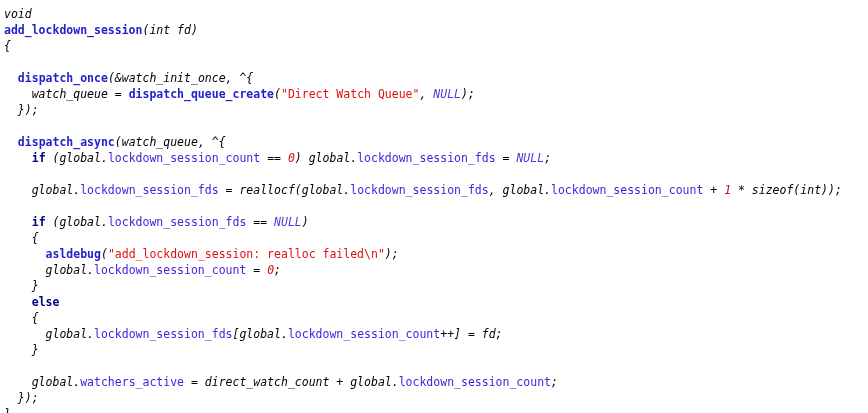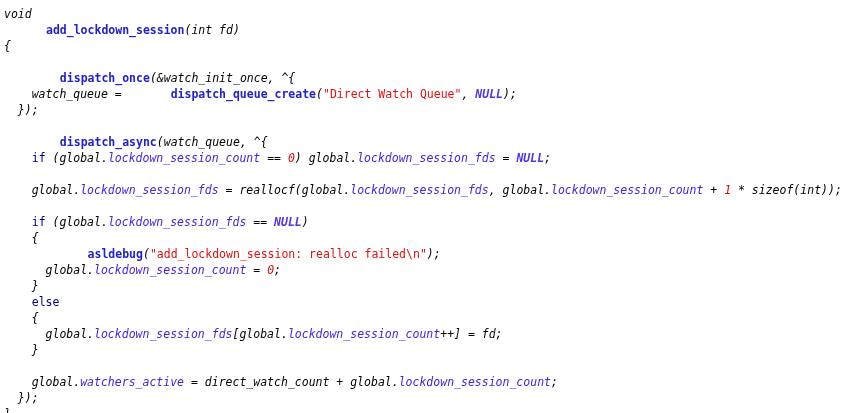--- a/index.html
+++ b/index.html
@@ -20,23 +20,23 @@
     white-space: pre;
     color: #000000;
     letter-spacing: 0px;
   }
   .code-line {
     white-space: pre;
     min-height: 16px;
   }
   
   .t-plain    { color: #000000; font-style: italic; }
-  .t-keyword  { color: #00007f; font-weight: normal; }
-  .t-function { color: #2222cc; font-weight: bold; margin-left: 42px; }
-  .t-member   { color: #4422dd; font-style: italic; }
+  .t-keyword  { color: #00007f; font-weight: bold; }
+  .t-function { color: #2222cc; font-weight: bold; }
+  .t-member   { color: #4422dd; }
   .t-string   { color: #dd1111; }
   .t-number   { color: #cc1111; font-style: italic; }
-  .t-null     { color: #5533dd; font-style: italic; font-weight: bold; }
+  .t-null     { color: #5533dd; font-style: italic; }
 </style>
 </head>
 <body>
 
 <div id="code-listing"><div class="code-line"><span class="t-plain">void</span></div><div class="code-line"><span class="t-function">add_lockdown_session</span><span class="t-plain">(int fd)</span></div><div class="code-line"><span class="t-plain">{</span></div><div class="code-line">&nbsp;</div><div class="code-line"><span class="t-plain">  </span><span class="t-function">dispatch_once</span><span class="t-plain">(&amp;watch_init_once, ^{</span></div><div class="code-line"><span class="t-plain">    watch_queue = </span><span class="t-function">dispatch_queue_create</span><span class="t-plain">(</span><span class="t-string">"Direct Watch Queue"</span><span class="t-plain">, </span><span class="t-null">NULL</span><span class="t-plain">);</span></div><div class="code-line"><span class="t-plain">  });</span></div><div class="code-line">&nbsp;</div><div class="code-line"><span class="t-plain">  </span><span class="t-function">dispatch_async</span><span class="t-plain">(watch_queue, ^{</span></div><div class="code-line"><span class="t-plain">    </span><span class="t-keyword">if</span><span class="t-plain"> (global.</span><span class="t-member">lockdown_session_count</span><span class="t-plain"> == </span><span class="t-number">0</span><span class="t-plain">) global.</span><span class="t-member">lockdown_session_fds</span><span class="t-plain"> = </span><span class="t-null">NULL</span><span class="t-plain">;</span></div><div class="code-line">&nbsp;</div><div class="code-line"><span class="t-plain">    global.</span><span class="t-member">lockdown_session_fds</span><span class="t-plain"> = reallocf(global.</span><span class="t-member">lockdown_session_fds</span><span class="t-plain">, global.</span><span class="t-member">lockdown_session_count</span><span class="t-plain"> + </span><span class="t-number">1</span><span class="t-plain"> * sizeof(int));</span></div><div class="code-line">&nbsp;</div><div class="code-line"><span class="t-plain">    </span><span class="t-keyword">if</span><span class="t-plain"> (global.</span><span class="t-member">lockdown_session_fds</span><span class="t-plain"> == </span><span class="t-null">NULL</span><span class="t-plain">)</span></div><div class="code-line"><span class="t-plain">    {</span></div><div class="code-line"><span class="t-plain">      </span><span class="t-function">asldebug</span><span class="t-plain">(</span><span class="t-string">"add_lockdown_session: realloc failed\n"</span><span class="t-plain">);</span></div><div class="code-line"><span class="t-plain">      global.</span><span class="t-member">lockdown_session_count</span><span class="t-plain"> = </span><span class="t-number">0</span><span class="t-plain">;</span></div><div class="code-line"><span class="t-plain">    }</span></div><div class="code-line"><span class="t-plain">    </span><span class="t-keyword">else</span></div><div class="code-line"><span class="t-plain">    {</span></div><div class="code-line"><span class="t-plain">      global.</span><span class="t-member">lockdown_session_fds</span><span class="t-plain">[global.</span><span class="t-member">lockdown_session_count</span><span class="t-plain">++] = fd;</span></div><div class="code-line"><span class="t-plain">    }</span></div><div class="code-line">&nbsp;</div><div class="code-line"><span class="t-plain">    global.</span><span class="t-member">watchers_active</span><span class="t-plain"> = direct_watch_count + global.</span><span class="t-member">lockdown_session_count</span><span class="t-plain">;</span></div><div class="code-line"><span class="t-plain">  });</span></div><div class="code-line"><span class="t-plain">}</span></div></div>
 
 </body></html>

